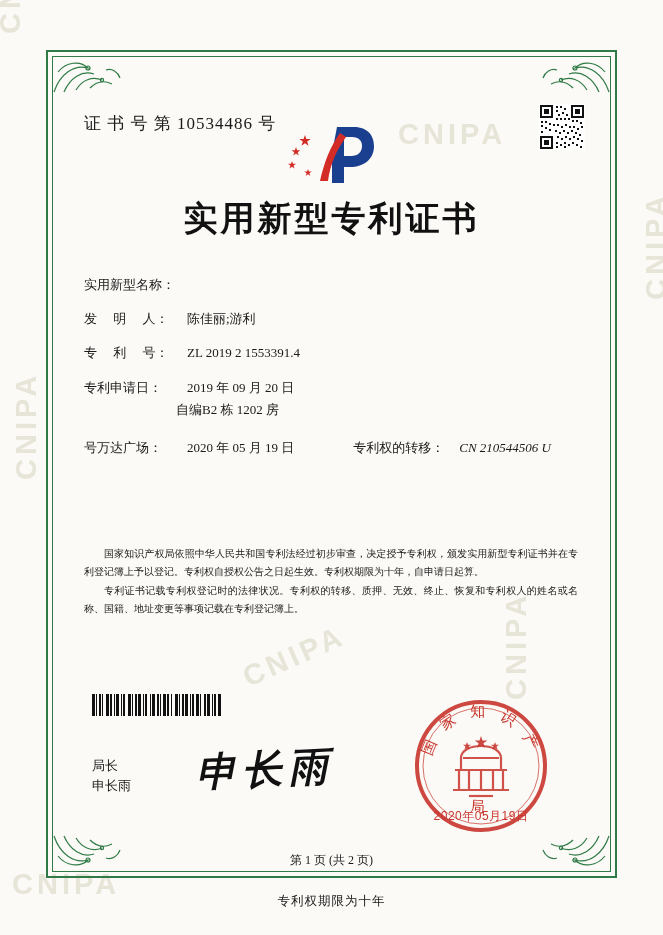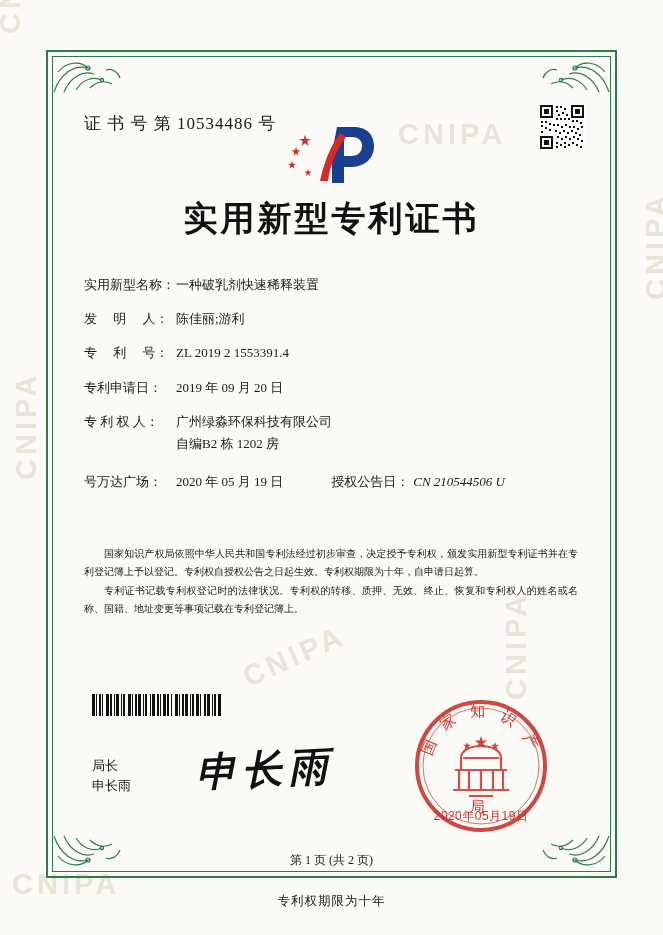--- a/index.html
+++ b/index.html
@@ -125,20 +125,21 @@
     top: 276px;
     width: 496px;
     z-index: 5;
     font-size: 13px;
   }
   .fld {
     display: flex;
     align-items: baseline;
     margin-bottom: 16px;
     line-height: 1.4;
+    gap: 11px;
   }
   .fld-label {
     width: 92px;
     flex: 0 0 92px;
     letter-spacing: 0px;
     white-space: nowrap;
   }
   .fld-value { flex: 1; }
   .fld-value-2 { margin-left: 92px; margin-top: -12px; margin-bottom: 20px; font-size: 13px; }
 
@@ -386,49 +387,44 @@
     </g>
   </svg>
 </div>
 
 <div class="main-title">实用新型专利证书</div>
 
 <div class="fields">
 
   <div class="fld">
     <div class="fld-label">实用新型名称：</div>
-    <div class="fld-value">一种破乳剂快速稀释装置</div>
   </div>
 
   <div class="fld">
     <div class="fld-label">发　 明　 人：</div>
     <div class="fld-value">陈佳丽;游利</div>
   </div>
 
   <div class="fld">
     <div class="fld-label">专　 利　 号：</div>
     <div class="fld-value">ZL 2019 2 1553391.4</div>
   </div>
 
   <div class="fld">
     <div class="fld-label">专利申请日：</div>
     <div class="fld-value">2019 年 09 月 20 日</div>
   </div>
 
-  <div class="fld">
-    <div class="fld-label">专 利 权 人：</div>
-    <div class="fld-value">广州绿淼环保科技有限公司</div>
-  </div>
 
   <div class="fld-value-2">自编B2 栋 1202 房</div>
 
   <div class="fld fld-double">
     <div class="fld-label">号万达广场：</div>
     <div>2020 年 05 月 19 日</div>
-    <div class="right">授权公告日：</div>
+    <div class="right">专利权的转移：</div>
     <div style="margin-left:4px;font-style:italic;">CN 210544506 U</div>
   </div>
 
 </div>
 
 <div class="body-text">
   <p>国家知识产权局依照中华人民共和国专利法经过初步审查，决定授予专利权，颁发实用新型专利证书并在专利登记簿上予以登记。专利权自授权公告之日起生效。专利权期限为十年，自申请日起算。</p>
   <p>专利证书记载专利权登记时的法律状况。专利权的转移、质押、无效、终止、恢复和专利权人的姓名或名称、国籍、地址变更等事项记载在专利登记簿上。</p>
 </div>
 

